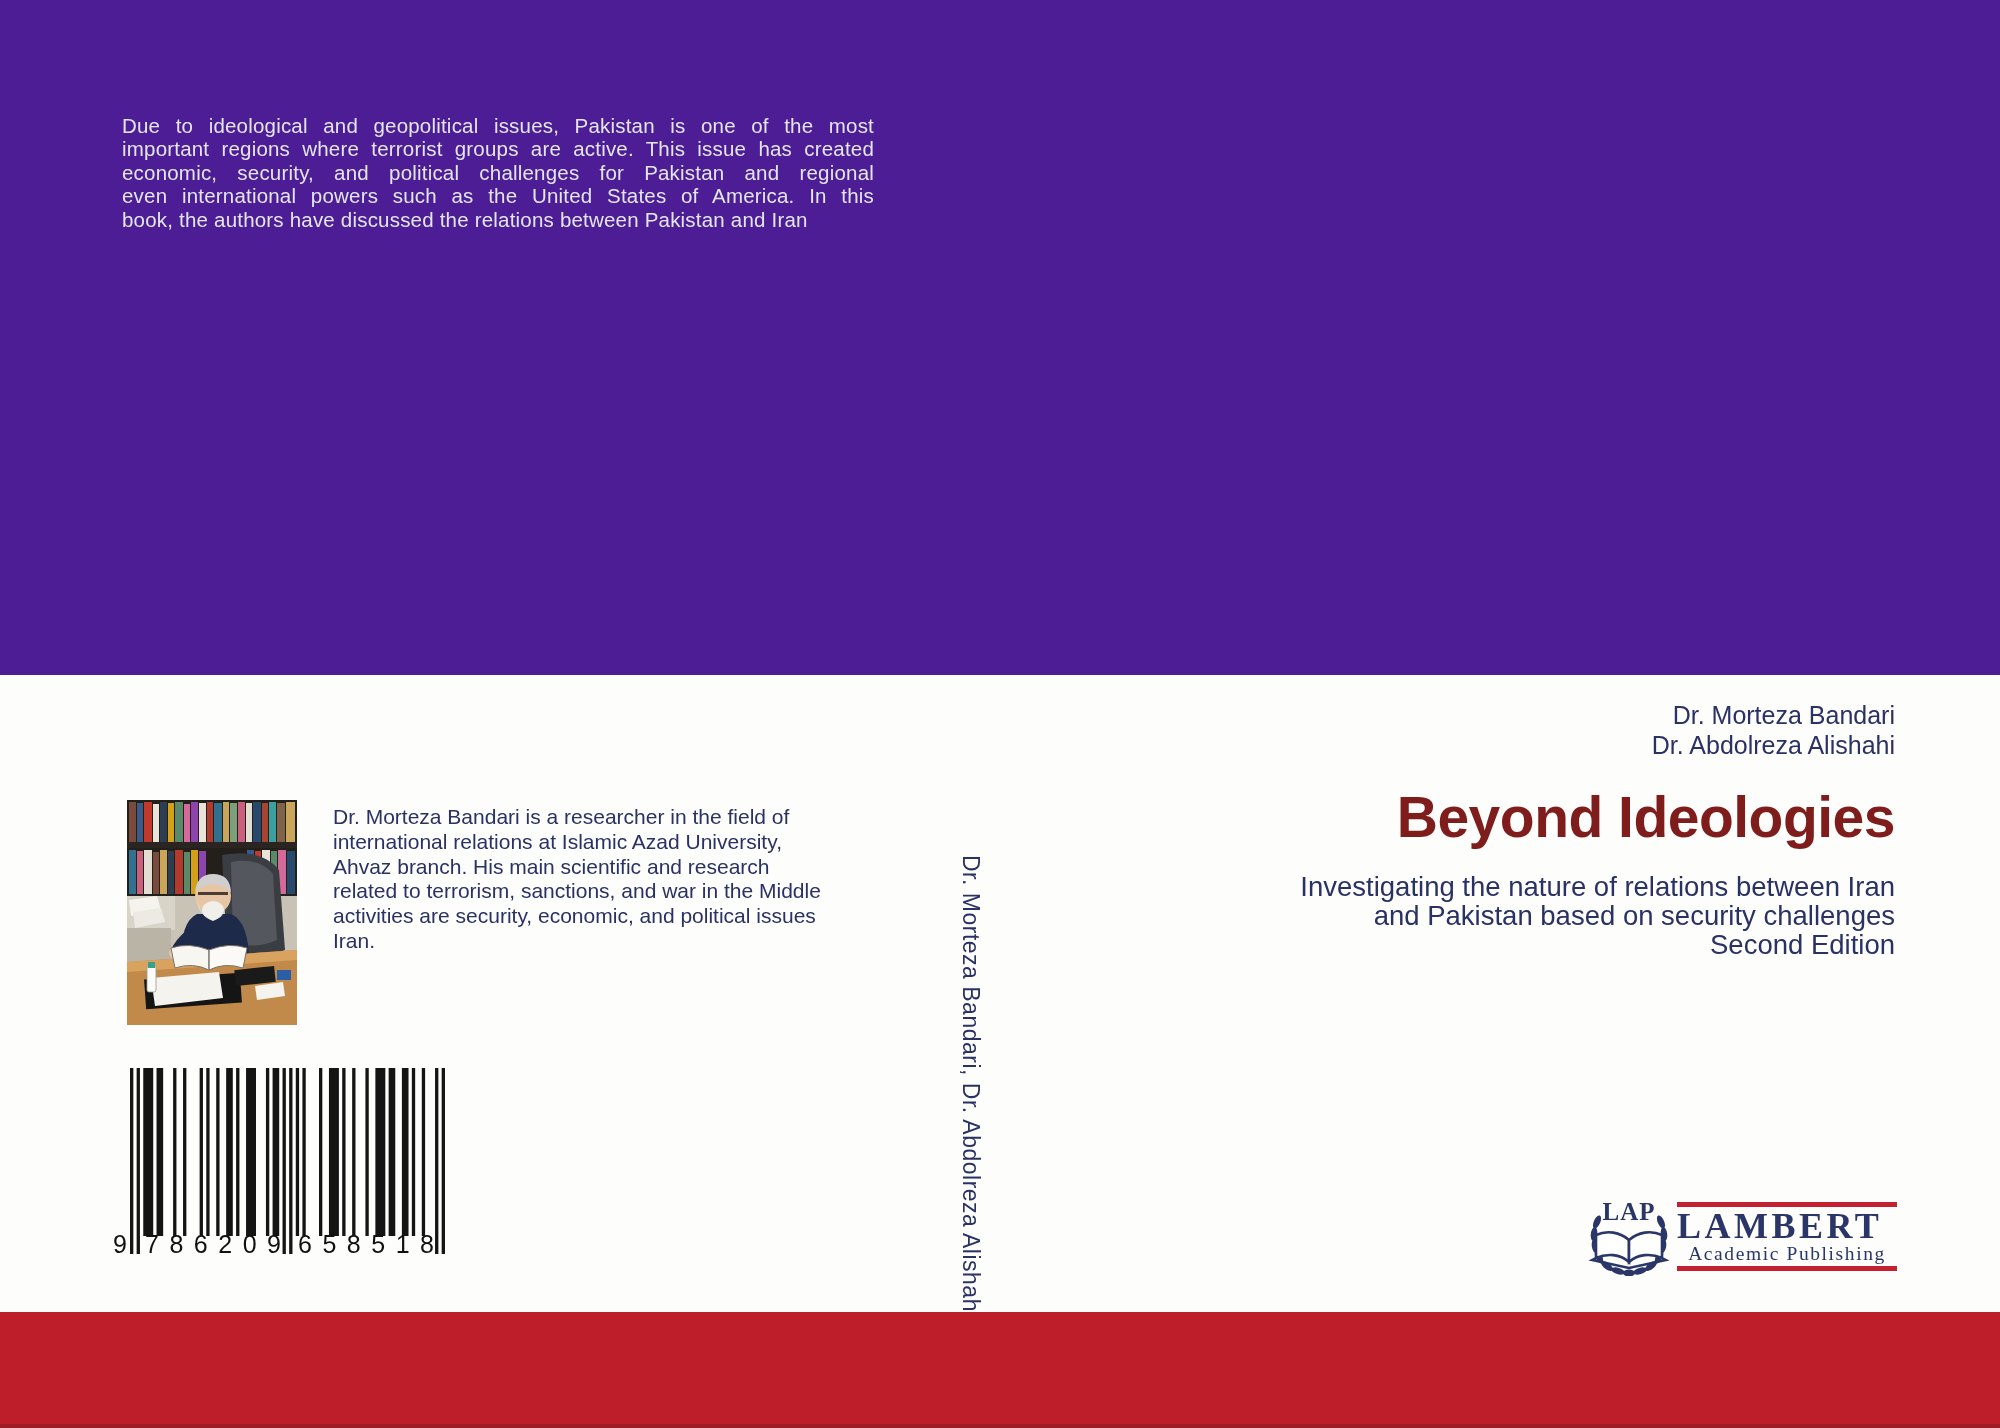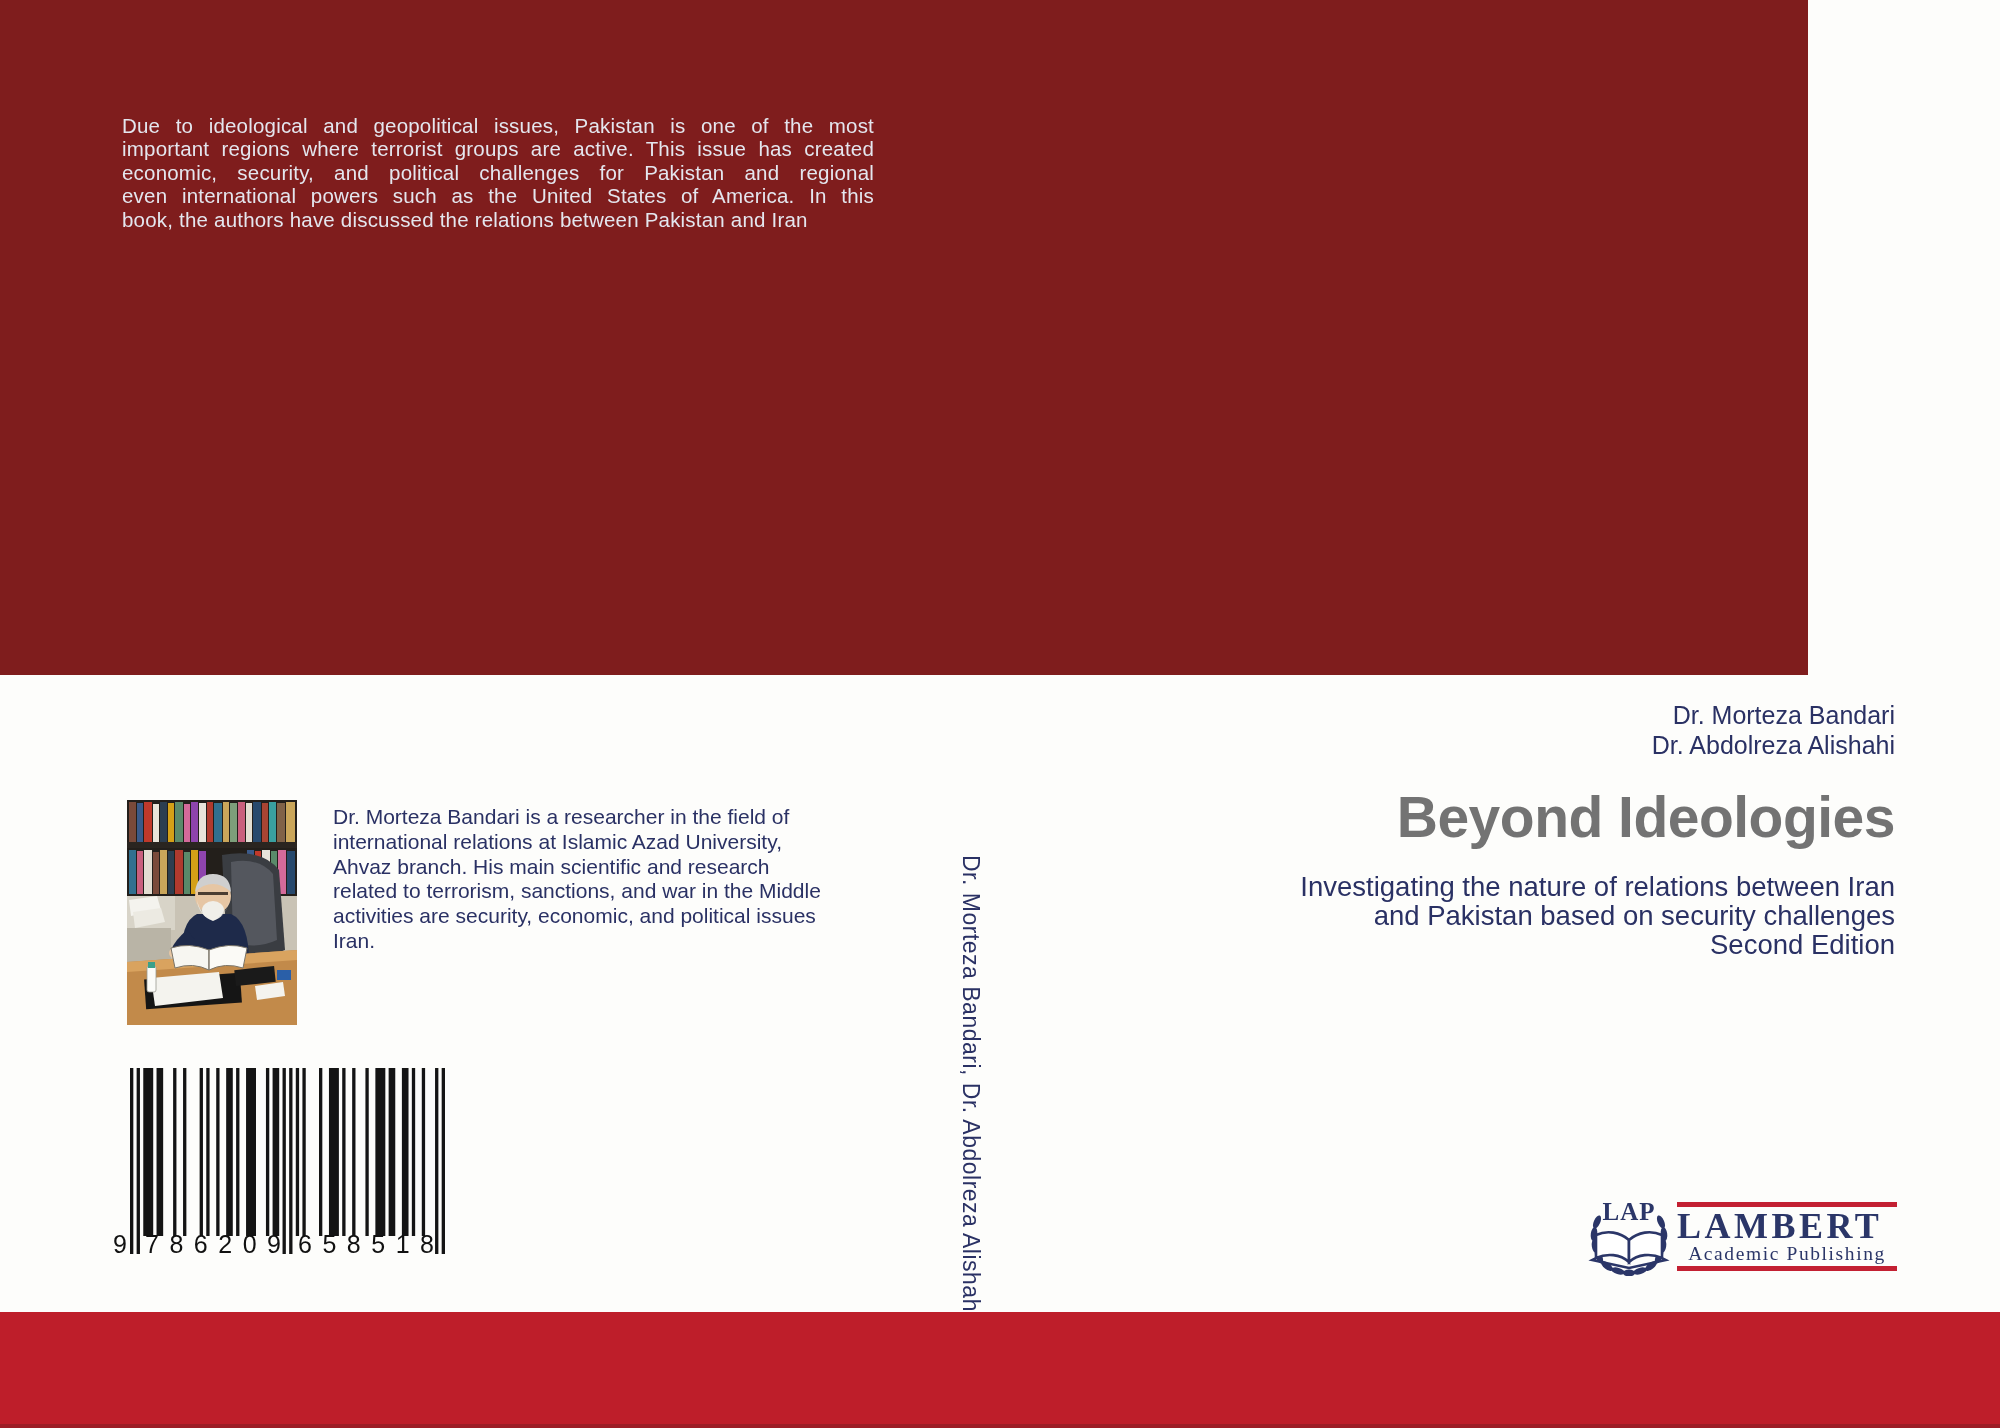--- a/index.html
+++ b/index.html
@@ -1,31 +1,31 @@
 <!DOCTYPE html>
 <html><head>
 <meta charset="utf-8">
 <style>
   * { margin:0; padding:0; box-sizing:border-box; }
   html,body { width:2000px; height:1428px; }
   body { font-family:"Liberation Sans", sans-serif; overflow:hidden; background:#fdfdfb; }
   #cover { position:relative; width:2000px; height:1428px; background:#fdfdfb; }
 
   
-  .navy-panel { position:absolute; left:0; top:0; width:1808px; height:675px; background:#7f1d1d; }
+  .navy-panel { position:absolute; left:0; top:0; width:2000px; height:675px; background:#4c1d95; }
   .blurb { position:absolute; left:122px; top:114px; width:752px; color:#e4e6ee;
            font-size:20.5px; line-height:23.4px; letter-spacing:0.2px; }
   .blurb div { text-align:justify; text-align-last:justify; }
   .blurb div:last-child { text-align-last:left; }
 
   
   .authors { position:absolute; right:105px; top:700px; text-align:right;
              color:#2a3164; font-size:25px; line-height:30px; }
   .title { position:absolute; right:105px; top:784px; text-align:right;
-           color:#737373; font-size:57px; font-weight:bold; letter-spacing:-0.5px; }
+           color:#7f1d1d; font-size:57px; font-weight:bold; letter-spacing:-0.5px; }
   .subtitle { position:absolute; right:105px; top:872px; text-align:right;
               color:#2a3164; font-size:27.5px; line-height:29px; }
 
   
   .photo { position:absolute; left:127px; top:800px; width:170px; height:225px; }
   .bio { position:absolute; left:333px; top:805px; width:545px;
          color:#2a3164; font-size:21px; line-height:24.8px; }
 
   
   .spine { position:absolute; left:957px; top:855px; writing-mode:vertical-rl;

